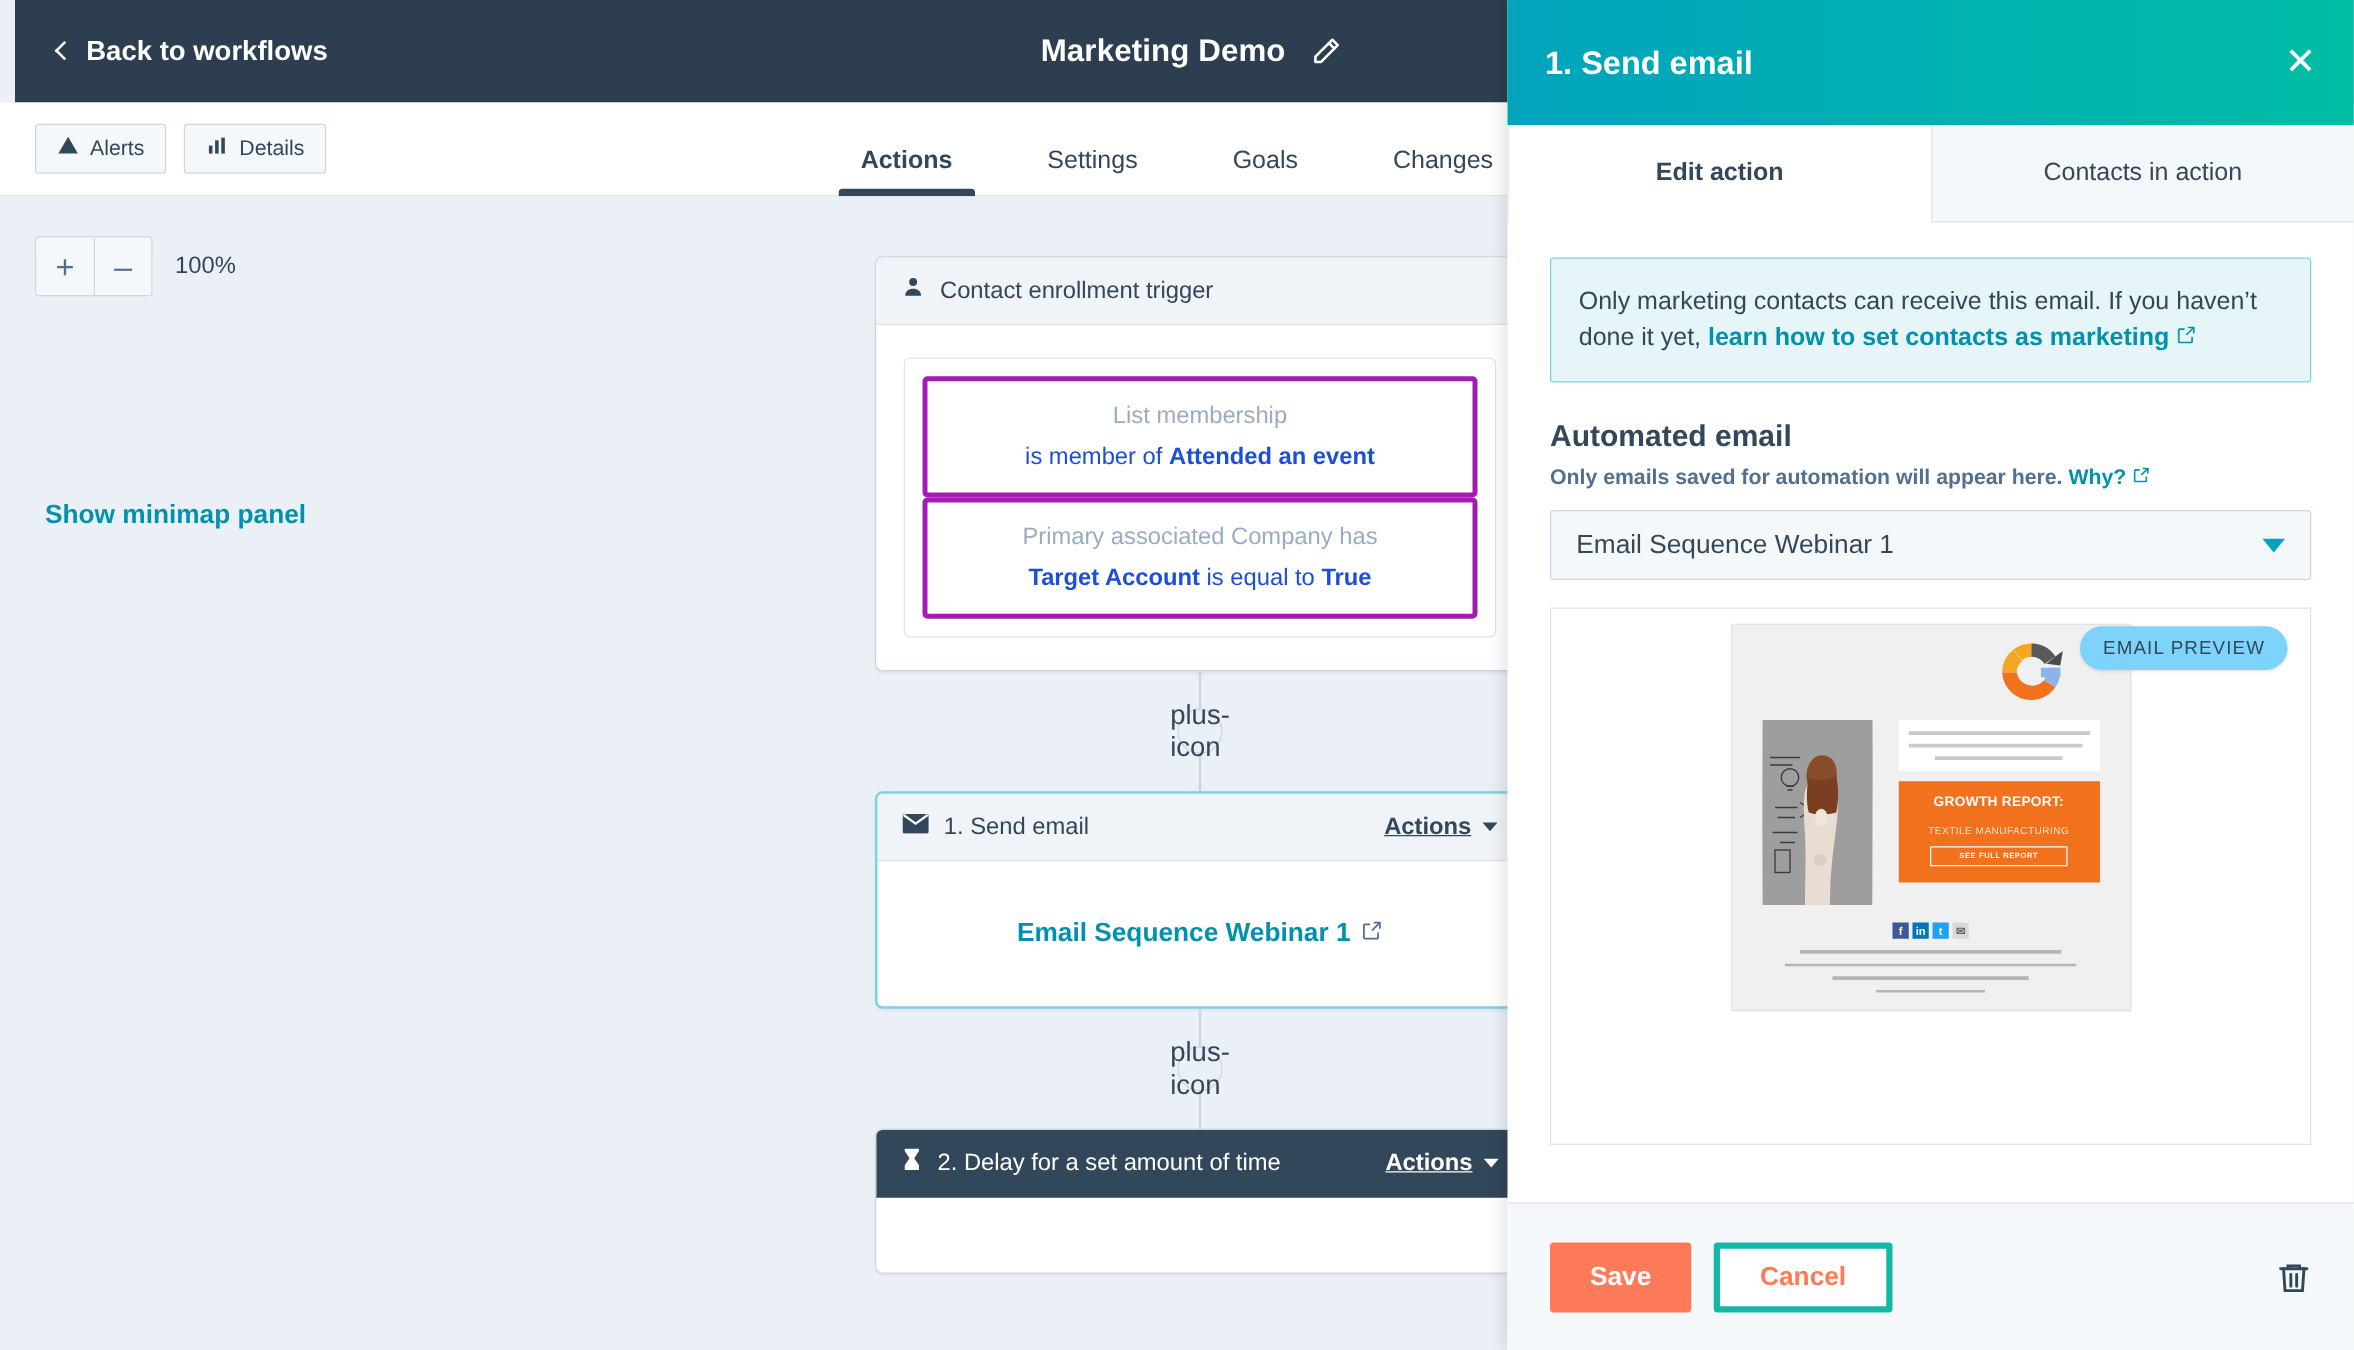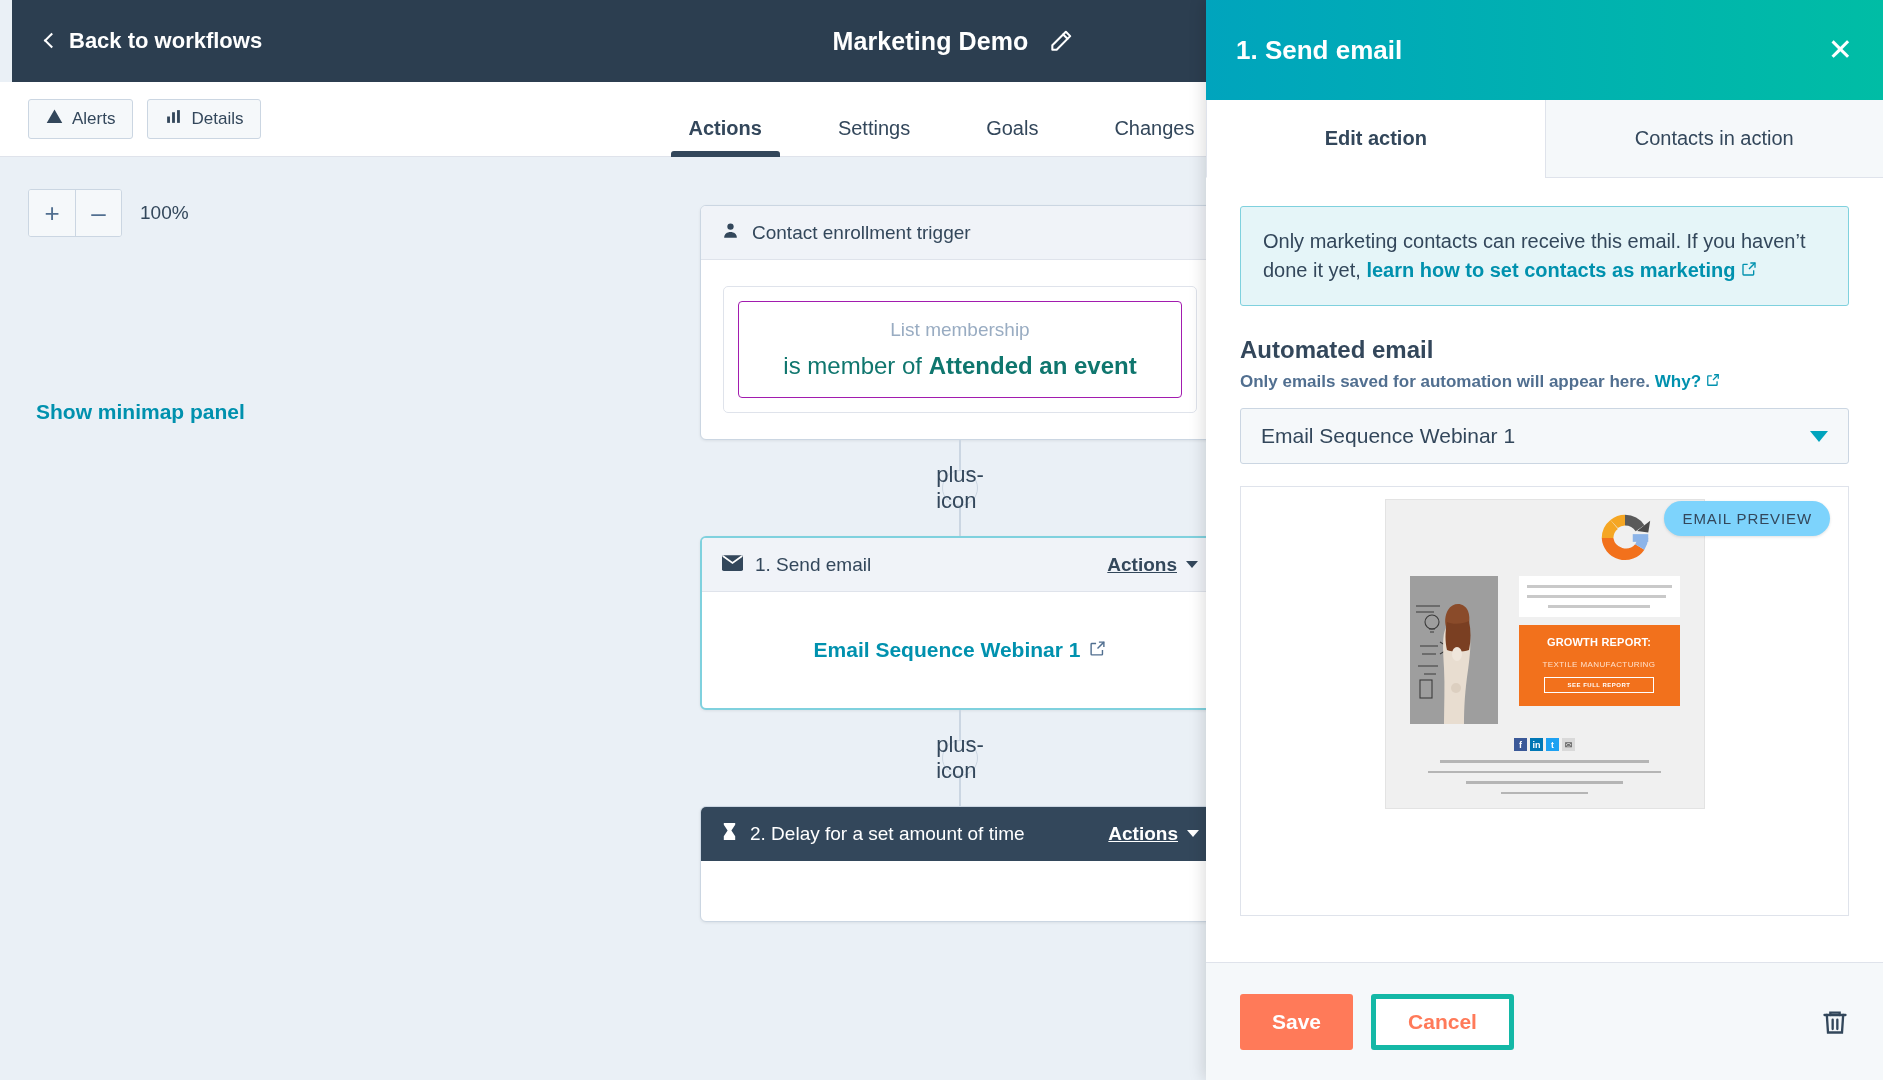--- a/index.html
+++ b/index.html
@@ -106,25 +106,25 @@
     height: 54px; background: #f0f3f8; border-bottom: 1px solid #dfe3eb;
     display: flex; align-items: center; padding: 0 20px; gap: 12px;
     font-size: 19px; color: #33475b;
   }
   .node-head.dark { background: #33475b; color: #ffffff; border-bottom-color: #33475b; }
   .node-body { padding: 26px 22px; }
   .crit-group {
     border: 1px solid #dfe3eb; border-radius: 5px; padding: 14px; position: relative;
   }
   .crit {
-    border: 1px solid #a21caf; border-radius: 4px; background: #fff;
+    border: 4px solid #a21caf; border-radius: 4px; background: #fff;
     padding: 17px 14px; text-align: center;
   }
   .crit .label { color: #99acc2; font-size: 19px; margin-bottom: 11px; }
-  .crit .val { color: #0f766e; font-size: 24px; text-align: center; }
+  .crit .val { color: #1d4ed8; font-size: 19px; text-align: center; }
   .crit .val b { font-weight: bold; }
   .and-row { text-align: center; color: #516f90; font-size: 19px; padding: 16px 0; position: relative; }
   .and-row::before {
     content: ""; position: absolute; left: 0px; top: 0; bottom: 0;
     border-left: 1px solid #cbd6e2;
   }
 
   .connector { position: relative; height: 96px; }
   .connector .line {
     position: absolute; left: 50%; top: 0; bottom: 0; width: 2px;
@@ -338,20 +338,24 @@
               <path d="M4 21c0-4.4 3.6-7 8-7s8 2.6 8 7z"></path>
             </svg>
         </span>
         <span>Contact enrollment trigger</span>
       </div>
       <div class="node-body">
         <div class="crit-group">
           <div class="crit">
             <div class="label">List membership</div>
             <div class="val"><span>is member of </span><b>Attended an event</b></div>
+          </div>
+          <div class="crit">
+            <div class="label">Primary associated Company has</div>
+            <div class="val"><b>Target Account</b><span> is equal to </span><b>True</b></div>
           </div>
         </div>
       </div>
     </div>
 
     <div class="connector">
       <div class="line"></div>
       <div class="plus-node">plus-icon</div>
     </div>
 

